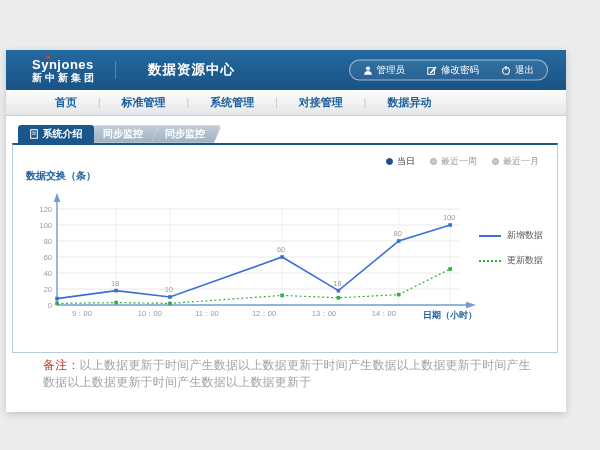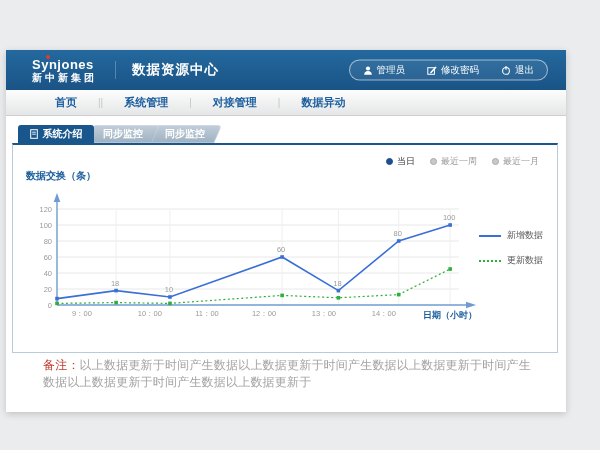--- a/index.html
+++ b/index.html
@@ -11,21 +11,21 @@
 
   
   .header { height:40px; background:linear-gradient(#24699e,#1a5386);
             display:flex; align-items:center; position:relative; }
   .logo { margin-left:26px; line-height:1; position:relative; }
   .logo-en { color:#fff; font-weight:bold; font-size:13px; letter-spacing:.5px; display:block; }
   .logo-dot { position:absolute; left:14px; top:-3px; width:4px; height:4px;
               border-radius:50%; background:#e03c31; }
   .logo-cn { color:#fff; font-weight:bold; font-size:10px; letter-spacing:3px; display:block; margin-top:2px; }
   .app-title { color:#fff; font-size:13.5px; font-weight:bold; margin-left:18px;
-               padding-left:16px; border-left:1px solid rgba(255,255,255,.25); letter-spacing:1px; }
+               padding-left:32px; border-left:1px solid rgba(255,255,255,.25); letter-spacing:1px; }
   .user-pill { position:absolute; right:18px; top:50%; transform:translateY(-50%);
                display:flex; align-items:center; gap:22px;
                border:1px solid rgba(255,255,255,.55); border-radius:11px;
                background:rgba(255,255,255,.07); padding:3px 13px;text-align:center; }
   .user-item { display:flex; align-items:center; gap:4px; color:#fff; font-size:9.5px; cursor:pointer; }
   .user-item svg { display:block; }
 
   
   .navbar { height:26px; background:linear-gradient(#fdfdfd,#e5e6e7);
             border-bottom:1px solid #cfcfcf; display:flex; align-items:center;
@@ -105,20 +105,21 @@
           <line x1="5" y1="0.6" x2="5" y2="4.2" stroke="#fff" stroke-width="1.2"></line>
         </svg>
         <span>退出</span>
       </div>
     </div>
   </div>
 
   <div class="navbar">
     <span class="nav-item">首页</span>
     <span class="nav-sep">|</span>
+    <span class="nav-item">标准管理</span>
     <span class="nav-sep">|</span>
     <span class="nav-item">系统管理</span>
     <span class="nav-sep">|</span>
     <span class="nav-item">对接管理</span>
     <span class="nav-sep">|</span>
     <span class="nav-item">数据异动</span>
   </div>
 
   <div class="content">
 

